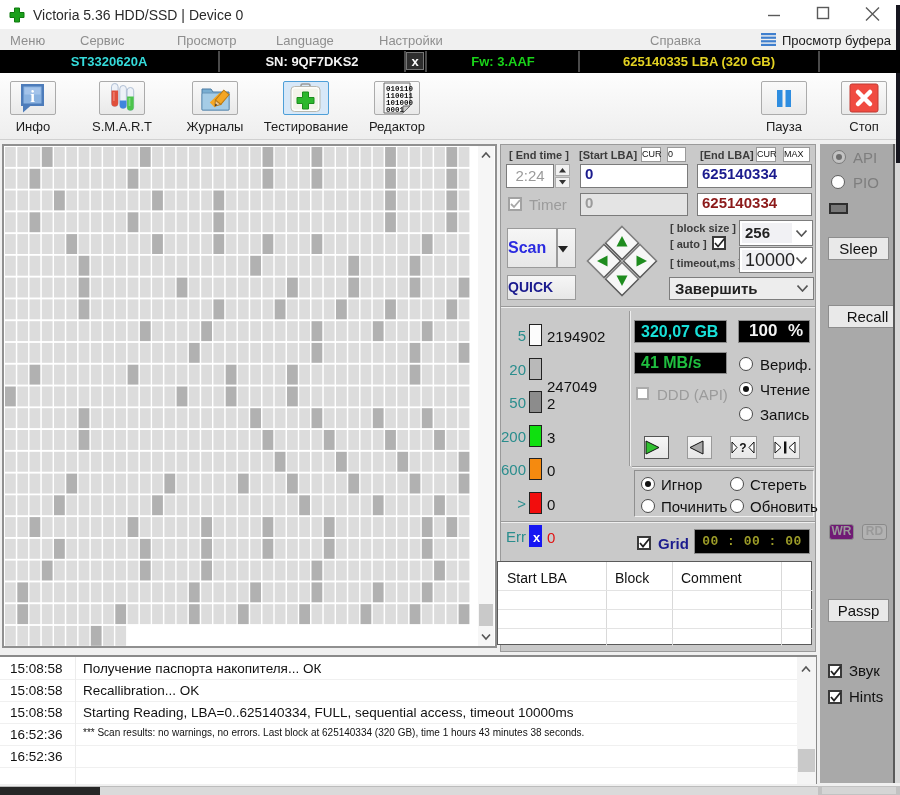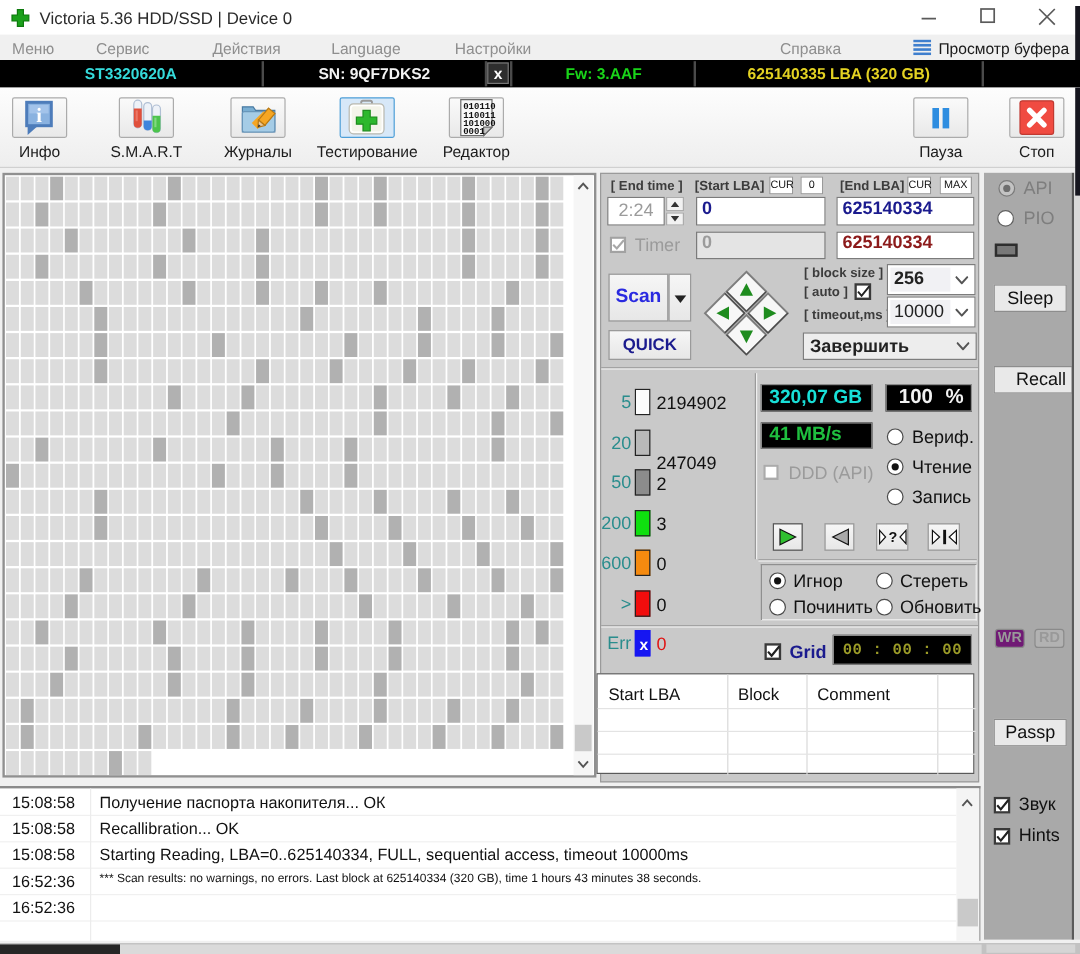--- a/index.html
+++ b/index.html
@@ -23,21 +23,21 @@
 #mappanel{left:2px;top:144px;width:495px;height:504px;border:2px solid #909090;background:#fff}
 #mapsb{position:absolute;right:1px;top:0;width:16px;height:500px;background:#f6f6f6}
 #ctrl{left:500px;top:144px;width:316px;height:508px;background:#c9c9c9;border:1px solid #9a9a9a}
 #sidebar{left:820px;top:144px;width:73px;height:639px;background:#a9a9a9}
 #rstrip{left:893px;top:144px;width:7px;height:639px;background:#d8d8d8;border-left:2px solid #5a5a5a}
 #topdark{left:896px;top:5px;width:4px;height:45px;background:#16161f}
 #topdark2{left:896px;top:73px;width:4px;height:90px;background:#16161f}
 
 .lab{position:absolute;font-size:11px;font-weight:bold;color:#3c3c3c;white-space:nowrap}
 .inp{position:absolute;background:#fff;border:1px solid #7b7b7b;font-weight:bold;font-size:15px;padding-left:4px}
-.btn{position:absolute;background:linear-gradient(#f6f6f6,#e7e7e7);border:1px solid #9a9a9a;text-align:center;color:#111}
+.btn{position:absolute;background:linear-gradient(#f6f6f6,#e7e7e7);border:1px solid #9a9a9a;color:#111}
 .sbtn{position:absolute;background:#e9e9e9;border:1px solid #8d8d8d;text-align:center;font-size:15px;color:#111}
 .lcd{position:absolute;background:#000;border:1px solid #8a8a8a;font-weight:bold;font-size:17px;line-height:20px;white-space:nowrap}
 .radio{position:absolute;width:14px;height:14px;border-radius:50%;background:#fff;border:1px solid #4a4a4a}
 .radio .dot{position:absolute;left:3px;top:3px;width:6px;height:6px;border-radius:50%;background:#111}
 .chk{position:absolute;width:14px;height:14px;background:#fff;border:2px solid #3a3a3a}
 .rlab{position:absolute;font-size:15px;color:#111;white-space:nowrap}
 .groove{position:absolute;border-top:1px solid #9a9a9a;border-bottom:1px solid #efefef}
 .vgroove{position:absolute;border-left:1px solid #9a9a9a;border-right:1px solid #efefef}
 .statnum{position:absolute;font-size:15px;color:#2a8d8d;text-align:right;width:40px}
 .statval{position:absolute;font-size:15px;color:#111}
@@ -52,21 +52,21 @@
 <div class="abs" id="title-txt">Victoria 5.36 HDD/SSD | Device 0</div>
 <svg class="abs" style="left:766px;top:4px" width="130" height="22">
  <path d="M2 11.5 h12" stroke="#5a5a5a" stroke-width="1.4" fill="none"></path>
  <rect x="51.5" y="3.5" width="11" height="11" stroke="#5a5a5a" stroke-width="1.4" fill="none"></rect>
  <path d="M100 3.5 l13 13 M113 3.5 l-13 13" stroke="#5a5a5a" stroke-width="1.4"></path>
 </svg>
 
 <div class="abs" id="menubar"></div>
 <div class="mi" style="left:10px">Меню</div>
 <div class="mi" style="left:80px">Сервис</div>
-<div class="mi" style="left:177px">Действия</div>
+<div class="mi" style="left:177px">Просмотр</div>
 <div class="mi" style="left:276px">Language</div>
 <div class="mi" style="left:379px">Настройки</div>
 <div class="mi" style="left:650px">Справка</div>
 <svg class="abs" style="left:761px;top:33px" width="15" height="13">
  <g fill="#3f7fce">
       <rect x="0" y="0" width="15" height="2.2"></rect>
       <rect x="0" y="3.6" width="15" height="2.2"></rect>
       <rect x="0" y="7.2" width="15" height="2.2"></rect>
       <rect x="0" y="10.8" width="15" height="2.2"></rect>
     </g>
@@ -1095,21 +1095,21 @@
     <div class="lab" style="left:169px;top:112px">[ timeout,ms ]</div>
     <div class="abs" style="left:238px;top:75px;width:74px;height:26px;background:#fff;border:1px solid #7d7d7d">
       <div style="position:absolute;left:2px;top:2px;right:20px;bottom:2px;background:#f1f1f4"></div>
       <div style="position:absolute;left:5px;top:1px;font-size:15px;font-weight:bold;color:#222;line-height:22px">256</div>
       <svg style="position:absolute;right:5px;top:9px" width="11" height="7">
         <path d="M0.5 0.5 L5.5 6 L10.5 0.5" stroke="#555" stroke-width="1.6" fill="none"></path>
       </svg>
     </div>
     <div class="abs" style="left:238px;top:102px;width:74px;height:26px;background:#fff;border:1px solid #7d7d7d">
       <div style="position:absolute;left:2px;top:2px;right:20px;bottom:2px;background:#f1f1f4"></div>
-      <div style="position:absolute;left:5px;top:1px;font-size:15px;font-weight:normal;color:#222;line-height:22px">10000</div>
+      <div style="position:absolute;left:5px;top:1px;font-size:18px;font-weight:normal;color:#222;line-height:22px">10000</div>
       <svg style="position:absolute;right:5px;top:9px" width="11" height="7">
         <path d="M0.5 0.5 L5.5 6 L10.5 0.5" stroke="#555" stroke-width="1.6" fill="none"></path>
       </svg>
     </div>
     <div class="abs" style="left:168px;top:132px;width:145px;height:23px;background:#ededed;border:1px solid #7d7d7d">
       <div style="position:absolute;left:2px;top:2px;right:20px;bottom:2px;background:#ededed"></div>
       <div style="position:absolute;left:5px;top:1px;font-size:15px;font-weight:bold;color:#222;line-height:19px">Завершить</div>
       <svg style="position:absolute;right:5px;top:7px" width="11" height="7">
         <path d="M0.5 0.5 L5.5 6 L10.5 0.5" stroke="#555" stroke-width="1.6" fill="none"></path>
       </svg>

